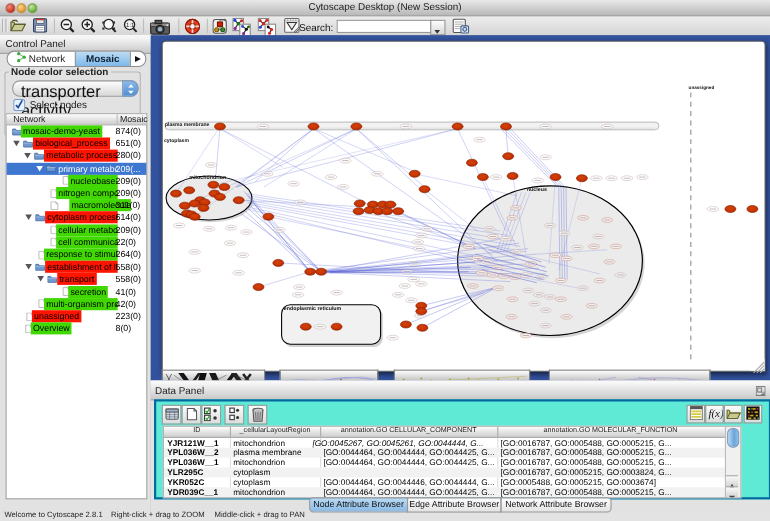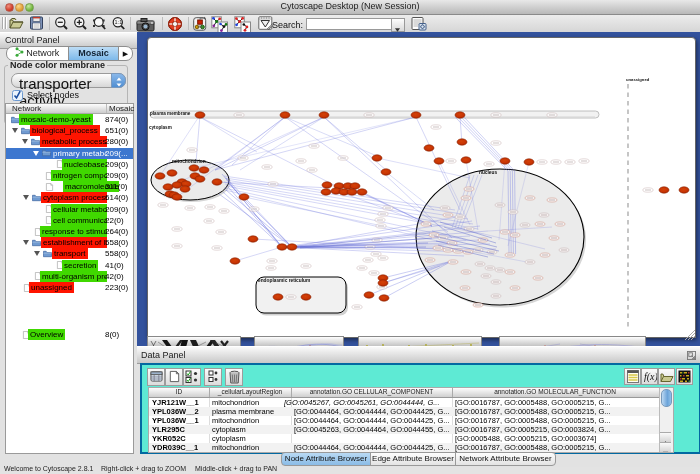--- a/index.html
+++ b/index.html
@@ -172,21 +172,21 @@
     <div id="tab-net"><svg width="9" height="10" viewBox="0 0 9 10" style="vertical-align:-1px;">
           <circle cx="2" cy="1.8" r="1.5" fill="#3aaa3a"></circle>
           <circle cx="2" cy="8.2" r="1.5" fill="#3aaa3a"></circle>
           <circle cx="7" cy="5" r="1.5" fill="#3aaa3a"></circle>
           <path d="M2 2 L7 5 L2 8" stroke="#3aaa3a" fill="none" stroke-width="0.8"></path>
         </svg> Network</div>
     <div id="tab-mosaic">Mosaic</div>
     <div id="tab-arrow">▶</div>
   </div>
   <fieldset id="ncs" class="abs">
-      <legend>Node color membrane</legend>
+      <legend>Node color selection</legend>
     </fieldset>
   <div id="combo" class="abs">
       <span>transporter activity</span>
     <div id="combobtn"><svg width="8" height="12" viewBox="0 0 8 12">
           <path d="M4 1.5 L6.5 4.5 L1.5 4.5 Z" fill="#fff"></path>
           <path d="M4 10.5 L6.5 7.5 L1.5 7.5 Z" fill="#fff"></path>
         </svg></div>
   </div>
   <div id="cbx" class="abs"><svg width="11" height="11" viewBox="0 0 11 11">
         <rect x="0.5" y="0.5" width="10" height="10" rx="2" fill="linear-gradient(#fff,#cde4f7)" fill-opacity="1" style="fill:#eaf3fc" stroke="#6f9bd0"></rect>
@@ -326,21 +326,21 @@
           <div class="num">42(0)</div>
         </div>
     <div class="trow" style="top:168.0px;">
           <svg class="fold" style="left:17px;" width="8" height="9" viewBox="0 0 8 9">
             <path d="M0.5 0.5 L5.5 0.5 L7.5 2.5 L7.5 8.5 L0.5 8.5 Z" fill="#fff" stroke="#a9a9a9" stroke-width="0.8"></path>
             <path d="M5.5 0.5 L5.5 2.5 L7.5 2.5" fill="none" stroke="#a9a9a9" stroke-width="0.8"></path>
           </svg>
           <div class="lbl r" style="left:23px;max-width:74px;overflow:hidden;">unassigned</div>
           <div class="num">223(0)</div>
         </div>
-    <div class="trow" style="top:179.2px;margin-top:36px;">
+    <div class="trow" style="top:179.2px;">
           <svg class="fold" style="left:16px;" width="8" height="9" viewBox="0 0 8 9">
             <path d="M0.5 0.5 L5.5 0.5 L7.5 2.5 L7.5 8.5 L0.5 8.5 Z" fill="#fff" stroke="#a9a9a9" stroke-width="0.8"></path>
             <path d="M5.5 0.5 L5.5 2.5 L7.5 2.5" fill="none" stroke="#a9a9a9" stroke-width="0.8"></path>
           </svg>
           <div class="lbl g" style="left:22px;max-width:75px;overflow:hidden;">Overview</div>
           <div class="num">8(0)</div>
         </div>
     </div>
   </div>
 </div>
@@ -1083,26 +1083,26 @@
           </div>
       <div class="drow" style="top:18px;">
             <b>YPL036W__1</b>
             <span style="left:63px;width:77px;">mitochondrion</span>
             <span style="left:145px;width:156px;">[GO:0044464, GO:0044444, GO:0044425, G...</span>
             <span style="left:306px;width:202px;">[GO:0016787, GO:0005488, GO:0005215, G...</span>
           </div>
       <div class="drow" style="top:27px;">
             <b>YLR295C</b>
             <span style="left:63px;width:77px;">cytoplasm</span>
-            <span style="left:145px;width:156px;">[GO:0045263, GO:0044464, GO:0044455, G...</span>
             <span style="left:306px;width:202px;">[GO:0016787, GO:0005215, GO:0003824, G...</span>
           </div>
       <div class="drow" style="top:36px;">
             <b>YKR052C</b>
             <span style="left:63px;width:77px;">cytoplasm</span>
+            <span style="left:145px;width:156px;">[GO:0044464, GO:0044446, GO:0044444, G...</span>
             <span style="left:306px;width:202px;">[GO:0005488, GO:0005215, GO:0003674]</span>
           </div>
       <div class="drow" style="top:45px;">
             <b>YDR039C__1</b>
             <span style="left:63px;width:77px;">mitochondrion</span>
             <span style="left:145px;width:156px;">[GO:0044464, GO:0044444, GO:0044425, G...</span>
             <span style="left:306px;width:202px;">[GO:0016787, GO:0005488, GO:0005215, G...</span>
           </div>
       </div>
 

